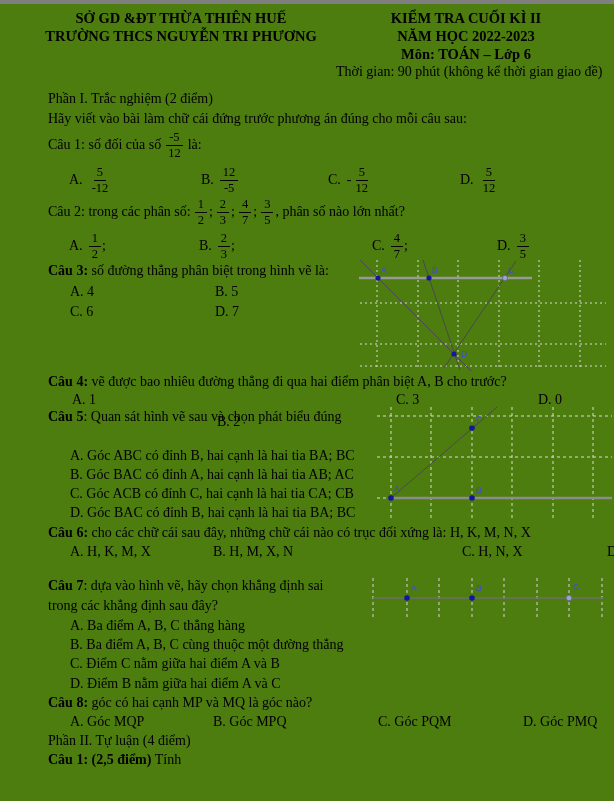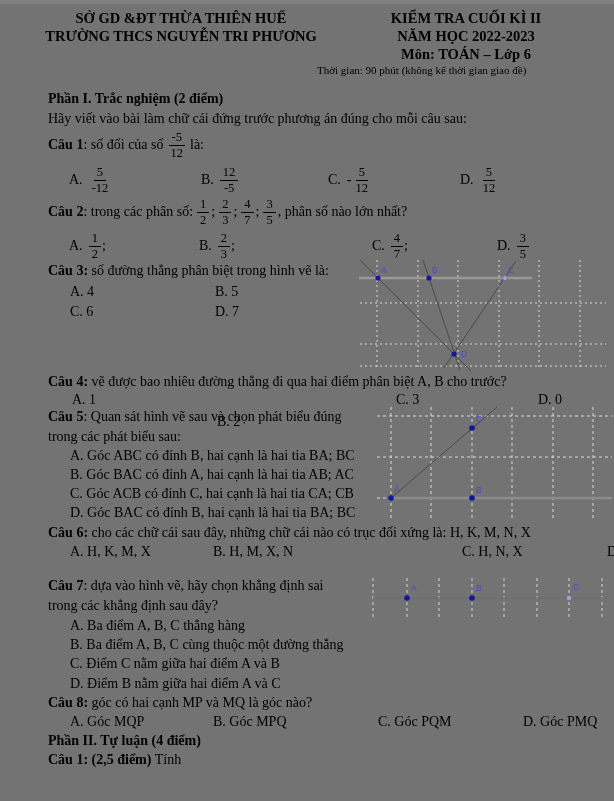--- a/index.html
+++ b/index.html
@@ -1,28 +1,28 @@
 <!DOCTYPE html>
 <html><head>
 <meta charset="utf-8">
 <style>
   html,body { margin:0; padding:0; background:#fff; }
-  .page { position:relative; width:614px; height:801px; background:#737373; overflow:hidden;
+  .page { position:relative; width:614px; height:801px; background:#4d7c0f; overflow:hidden;
           font-family:"Liberation Serif","DejaVu Serif",serif; color:#000; font-size:14px; }
   .topbar { position:absolute; left:0; top:0; width:614px; height:4px; background:#7f7f7f; }
   .abs { position:absolute; }
   .line { position:absolute; white-space:nowrap; line-height:19px; }
-  .b { font-weight:bold; }
+  .b { font-weight:normal; }
   .hdr-left { position:absolute; left:28px; top:9px; width:306px; text-align:center;
               font-weight:bold; font-size:14.5px; line-height:18px; }
   .hdr-right { position:absolute; left:320px; top:9px; width:292px; text-align:center;
                font-weight:bold; font-size:14.5px; line-height:18px; }
-  .hdr-duration { position:absolute; left:317px; top:64px; font-size:11px; white-space:nowrap; }
+  .hdr-duration { position:absolute; left:336px; top:64px; font-size:14px; white-space:nowrap; }
   .stmt { position:absolute; display:flex; align-items:center; gap:4px; white-space:nowrap; }
-  .stmt .lead b { font-weight:bold;margin-top:36px; }
+  .stmt .lead b { font-weight:normal;margin-top:36px; }
   .frac { display:inline-flex; flex-direction:column; align-items:center;
           font-size:12.5px; line-height:1.15; }
   .frac .fn { padding:0 3px; border-bottom:1px solid #000; }
   .frac .fd { padding:0 3px; }
   .fopt { position:absolute; display:inline-flex; align-items:center; white-space:nowrap; }
   .fopt .letter { margin-right:6px; }
   .fopt .csign { margin-right:1px; }
   .fopt .suffix { margin-left:1px; }
   .sep { margin-left:-2px; }
   svg text { font-family:"Liberation Sans","DejaVu Sans",sans-serif; font-size:8.5px; fill:#4646e0; }
@@ -172,21 +172,20 @@
     <text x="103" y="99">D</text>
   </svg>
 
   <div class="line" style="left:48px;top:372px"><b>Câu 4:</b> <span>vẽ được bao nhiêu đường thẳng đi qua hai điểm phân biệt A, B cho trước?</span></div>
   <span class="line" style="left:72px;top:390px">A. 1</span>
   <span class="line" style="left:217px;top:412px">B. 2</span>
   <span class="line" style="left:396px;top:390px">C. 3</span>
   <span class="line" style="left:538px;top:390px">D. 0</span>
 
   <div class="line" style="left:48px;top:407px"><b>Câu 5</b><span>: Quan sát hình vẽ sau và chọn phát biểu đúng</span></div>
-  <div class="line" style="left:48px;top:427px">trong các phát biểu sau:</div>
   <span class="line" style="left:70px;top:446px">A. Góc ABC có đỉnh B, hai cạnh là hai tia BA; BC</span>
   <span class="line" style="left:70px;top:465px">B. Góc BAC có đỉnh A, hai cạnh là hai tia AB; AC</span>
   <span class="line" style="left:70px;top:484px">C. Góc ACB có đỉnh C, hai cạnh là hai tia CA; CB</span>
   <span class="line" style="left:70px;top:503px">D. Góc BAC có đỉnh B, hai cạnh là hai tia BA; BC</span>
 
   <svg class="abs" style="left:375px;top:405px" width="239" height="115">
     <g stroke="#dadada" stroke-dasharray="3,3" stroke-width="1">
       <line x1="16" y1="2" x2="16" y2="113"></line>
         <line x1="56" y1="2" x2="56" y2="113"></line>
       <line x1="97" y1="2" x2="97" y2="113"></line>

